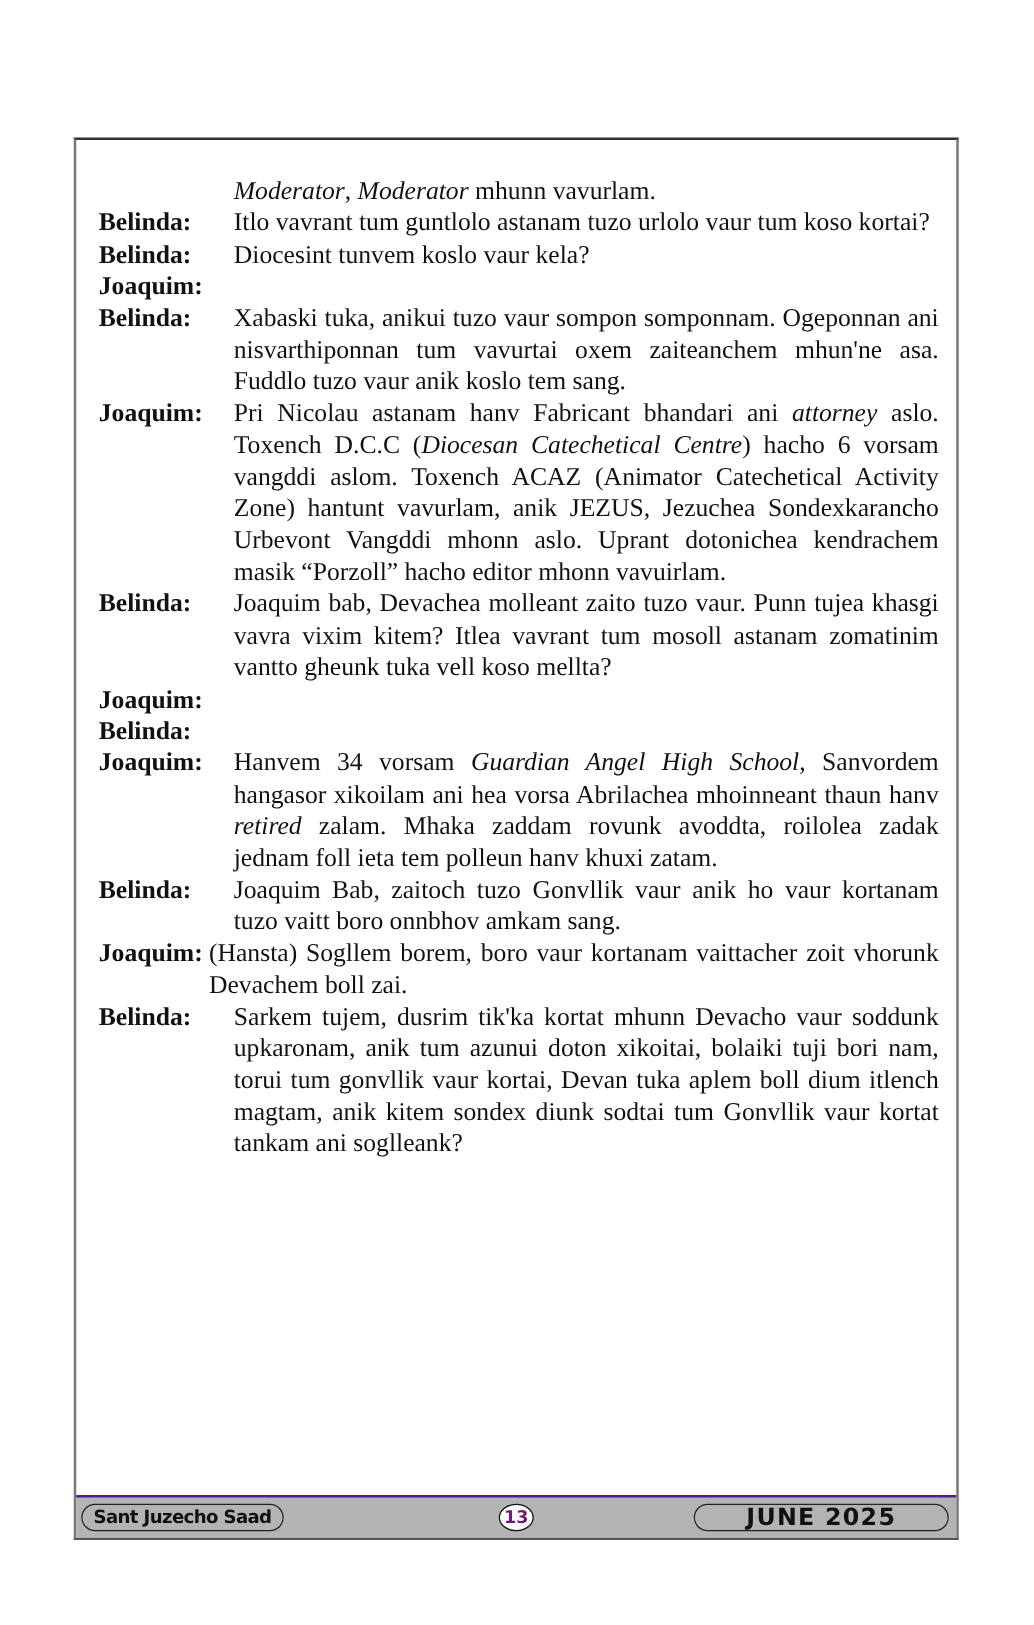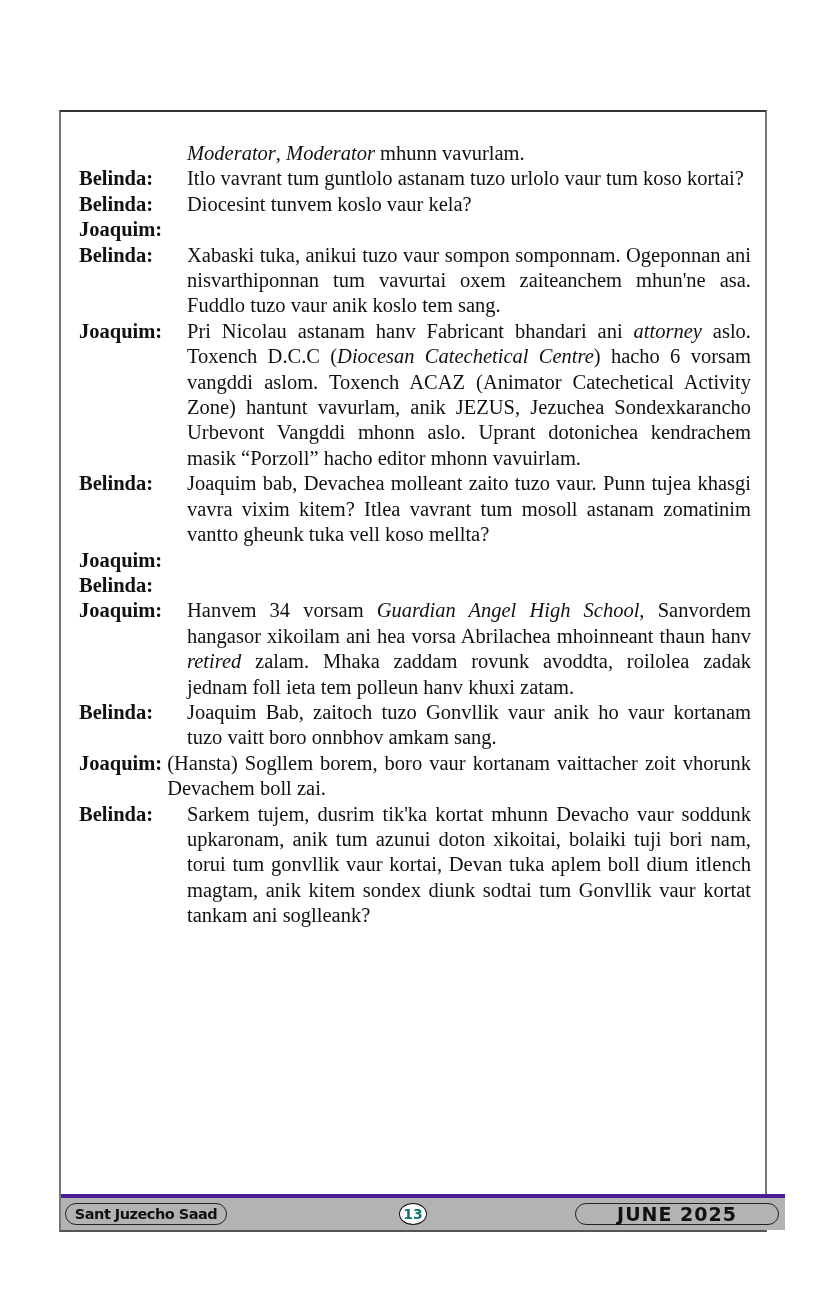--- a/index.html
+++ b/index.html
@@ -14,34 +14,34 @@
     font-family: "Liberation Serif", serif; font-size: 20.5px; line-height: 25.4px; color: #111;
   }
   .entry { display: flex; align-items: flex-start; }
   .speaker { font-weight: bold; flex: 0 0 auto; white-space: nowrap; }
   .speaker.w108 { width: 108px; }
   .speaker.wauto { width: auto; margin-right: 5px; }
   .text { flex: 1 1 auto; text-align: justify; }
   .indent { padding-left: 108px; }
   .footer {
     position: absolute; left: 0; bottom: 0; width: 100%; height: 32px;
-    background: #b3b3b3; border-top: 4px solid #4c1d95; padding-left: 20px;
+    background: #b3b3b3; border-top: 2px solid #4c1d95;
   }
   .pill {
     position: absolute; top: 5px; height: 22px; border: 1.5px solid #222; border-radius: 12px;
     box-sizing: border-box; display: flex; align-items: center; justify-content: center;
     font-family: "DejaVu Sans", sans-serif; font-weight: bold; color: #111; font-size: 15px;
   }
   .pill.left { left: 4px; width: 162px; font-size: 14.5px; letter-spacing: -0.5px; }
   .pill.right { right: 6px; width: 204px; font-size: 19px; letter-spacing: 1px; }
   .page-num {
     position: absolute; left: 338px; top: 5px; width: 28px; height: 22px; border-radius: 50%;
     background: #fff; border: 1.5px solid #111; box-sizing: border-box;
     display: flex; align-items: center; justify-content: center;
-    font-family: "DejaVu Sans", sans-serif; font-weight: bold; font-size: 14px; color: #0f766e;
+    font-family: "DejaVu Sans", sans-serif; font-weight: bold; font-size: 14px; color: #701a75;
   }
   i { font-style: italic; }
 </style>
 </head>
 <body>
 
 <div class="page-frame">
   <div class="content" id="content">
       <div class="entry indent">
         <span class="text"><i>Moderator</i><span>, </span><i>Moderator</i><span> mhunn vavurlam.</span></span>

